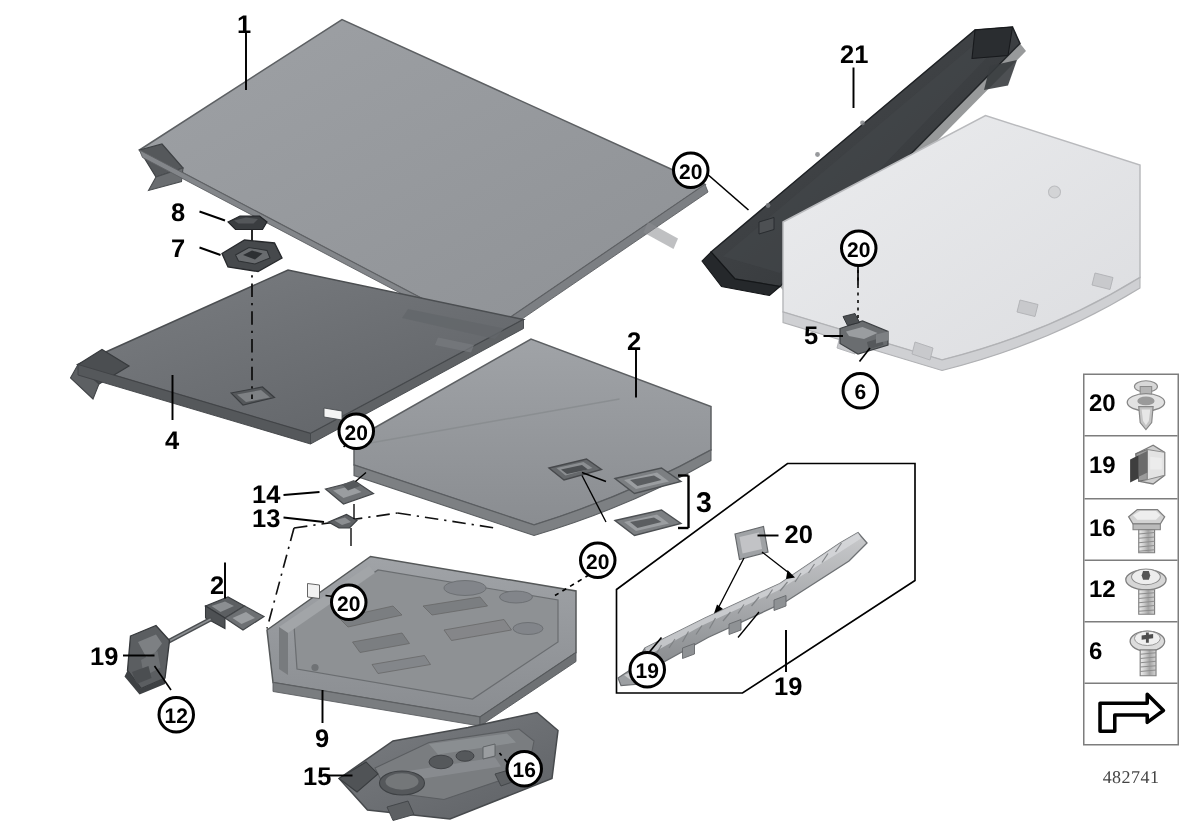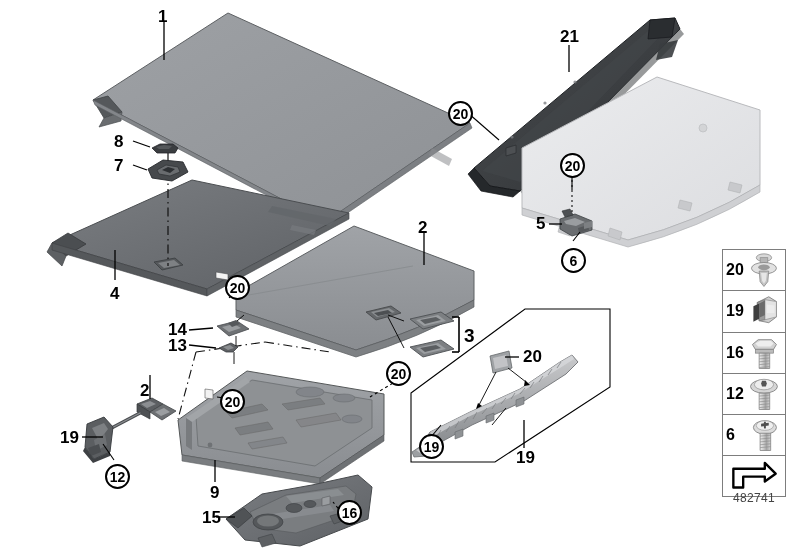--- a/index.html
+++ b/index.html
@@ -46,23 +46,23 @@
   }
   .legend-row:last-child{border-bottom:none;}
   .legend-num{
     position:absolute;left:3px;top:50%;transform:translateY(-50%);
     font-family:"Liberation Sans", sans-serif;
     font-weight:bold;font-size:16px;color:#000;line-height:1;
   }
   .legend-art{position:absolute;right:2px;top:0;width:40px;height:100%;}
   .legend-art svg{display:block;width:100%;height:100%;}
   #diagram-number{
-    position:absolute;left:722px;top:491px;width:64px;
+    position:absolute;left:722px;top:511px;width:64px;
     text-align:center;
-    font-family:Liberation Sans, sans-serif;
+    font-family:Liberation Serif, serif;
     font-size:12px;color:#444;letter-spacing:.3px;
   }
 </style>
 </head>
 <body>
 
 <div id="stage">
 
   <svg id="diagram" viewBox="0 0 800 560">
     <defs>

